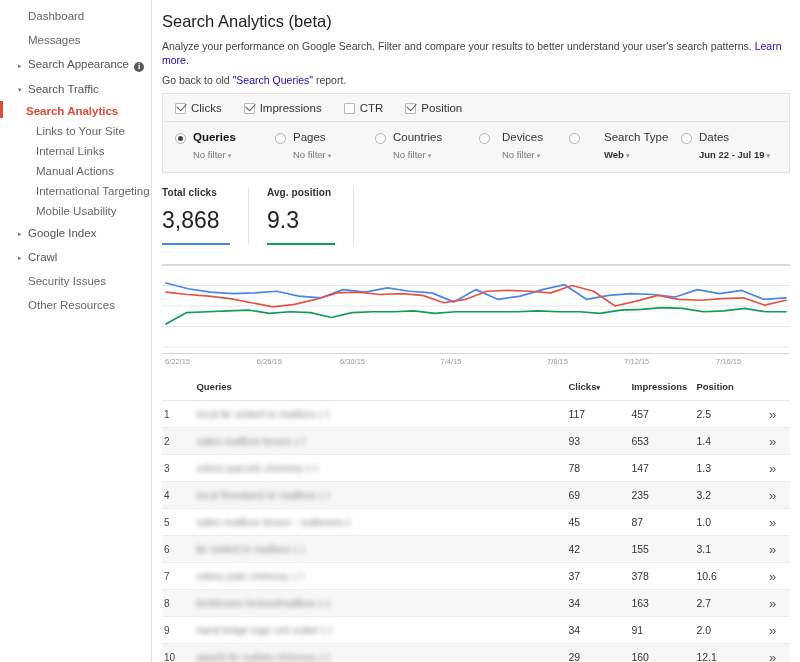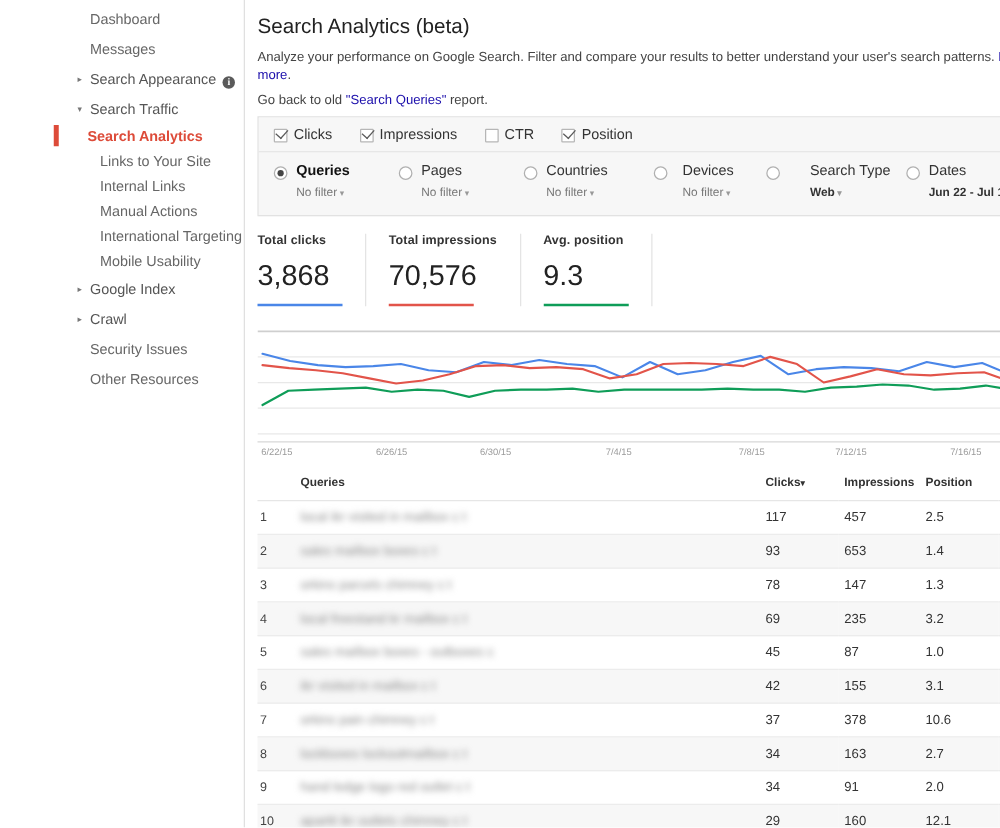--- a/index.html
+++ b/index.html
@@ -5,21 +5,21 @@
   * { box-sizing: border-box; }
   html, body {
     margin: 0; padding: 0;
     width: 800px; height: 662px;
     background: #ffffff;
     font-family: "Liberation Sans", sans-serif;
     color: #222;
     overflow: hidden;
   }
 
-  #page { position: relative; width: 660px; height: 662px; margin-left: 44px; }
+  #page { position: relative; width: 660px; height: 662px; }
 
   
   #sidebar {
     position: absolute; left: 0; top: 0;
     width: 152px; height: 662px;
     background: #ffffff;
     border-right: 1px solid #e0e0e0;
     padding-top: 4px;
   }
   .nav-item {
@@ -370,25 +370,20 @@
         </div>
     </div>
 
     <div id="totals">
         <div class="total-card">
           <div class="total-label">Total clicks</div>
           <div class="total-value">3,868</div>
           <div class="total-underline" style="background: rgb(74, 134, 232);"></div>
         </div>
         <div class="total-card">
-          <div class="total-label">Total impressions</div>
-          <div class="total-value">70,576</div>
-          <div class="total-underline" style="background: rgb(226, 84, 74);"></div>
-        </div>
-        <div class="total-card">
           <div class="total-label">Avg. position</div>
           <div class="total-value">9.3</div>
           <div class="total-underline" style="background: rgb(15, 157, 88);"></div>
         </div>
       </div>
 
     <div id="chart-box">
       <svg id="chart-svg" width="628" height="92" viewBox="0 0 628 92">
         <g id="gridlines">
             <line x1="0" x2="628" y1="4" y2="4" stroke="#cfcfcf" stroke-width="1.4"></line>

